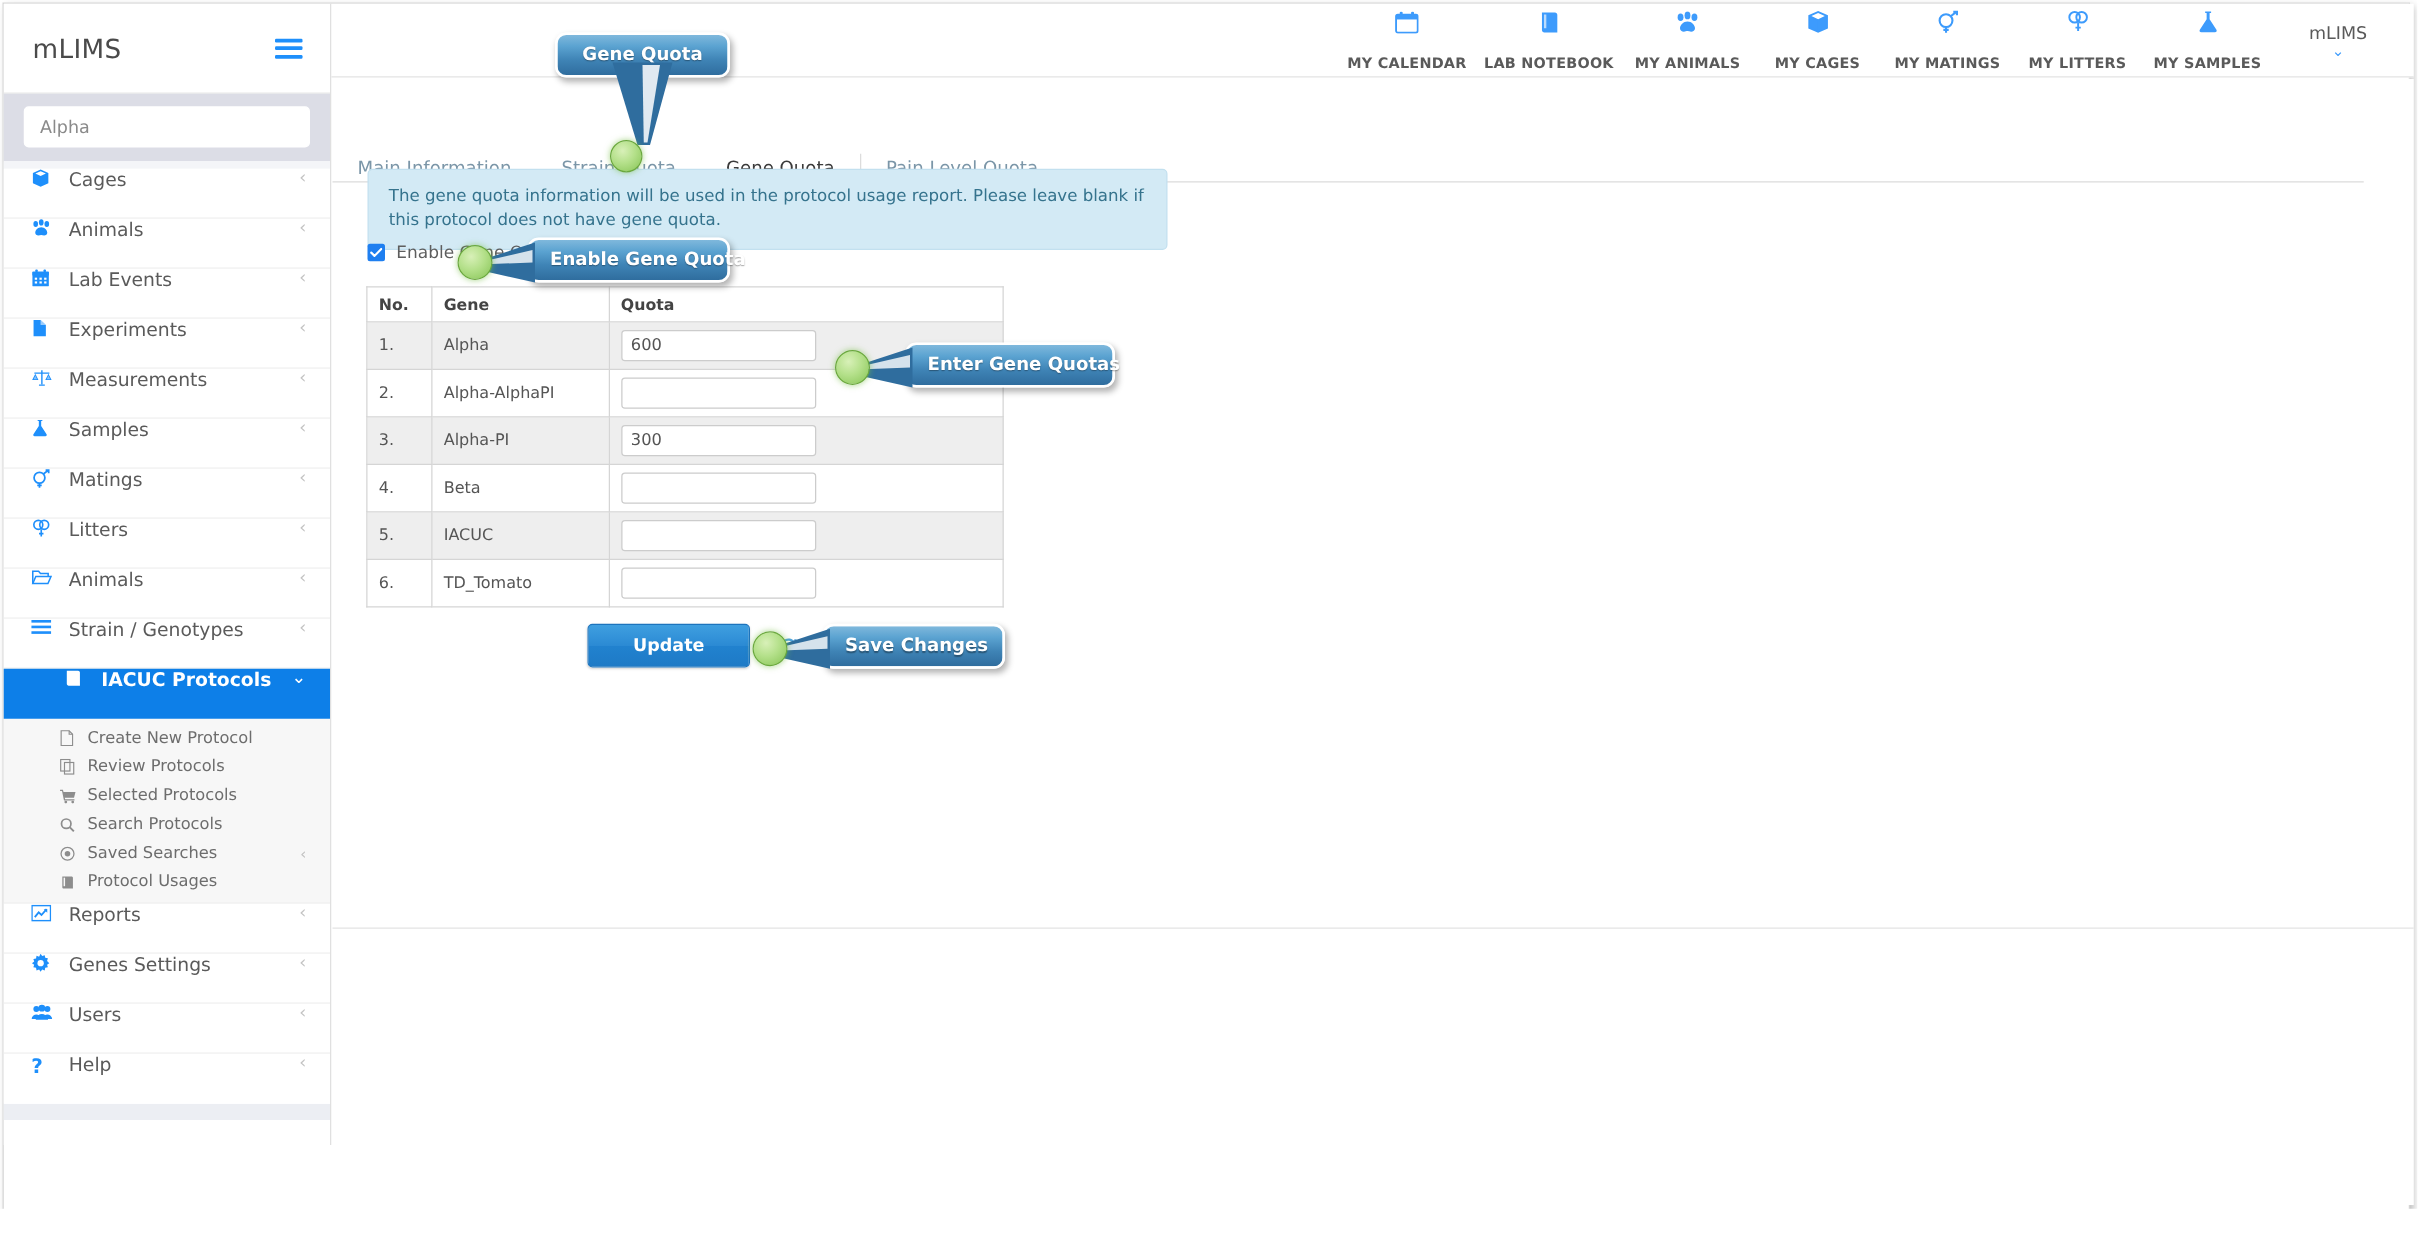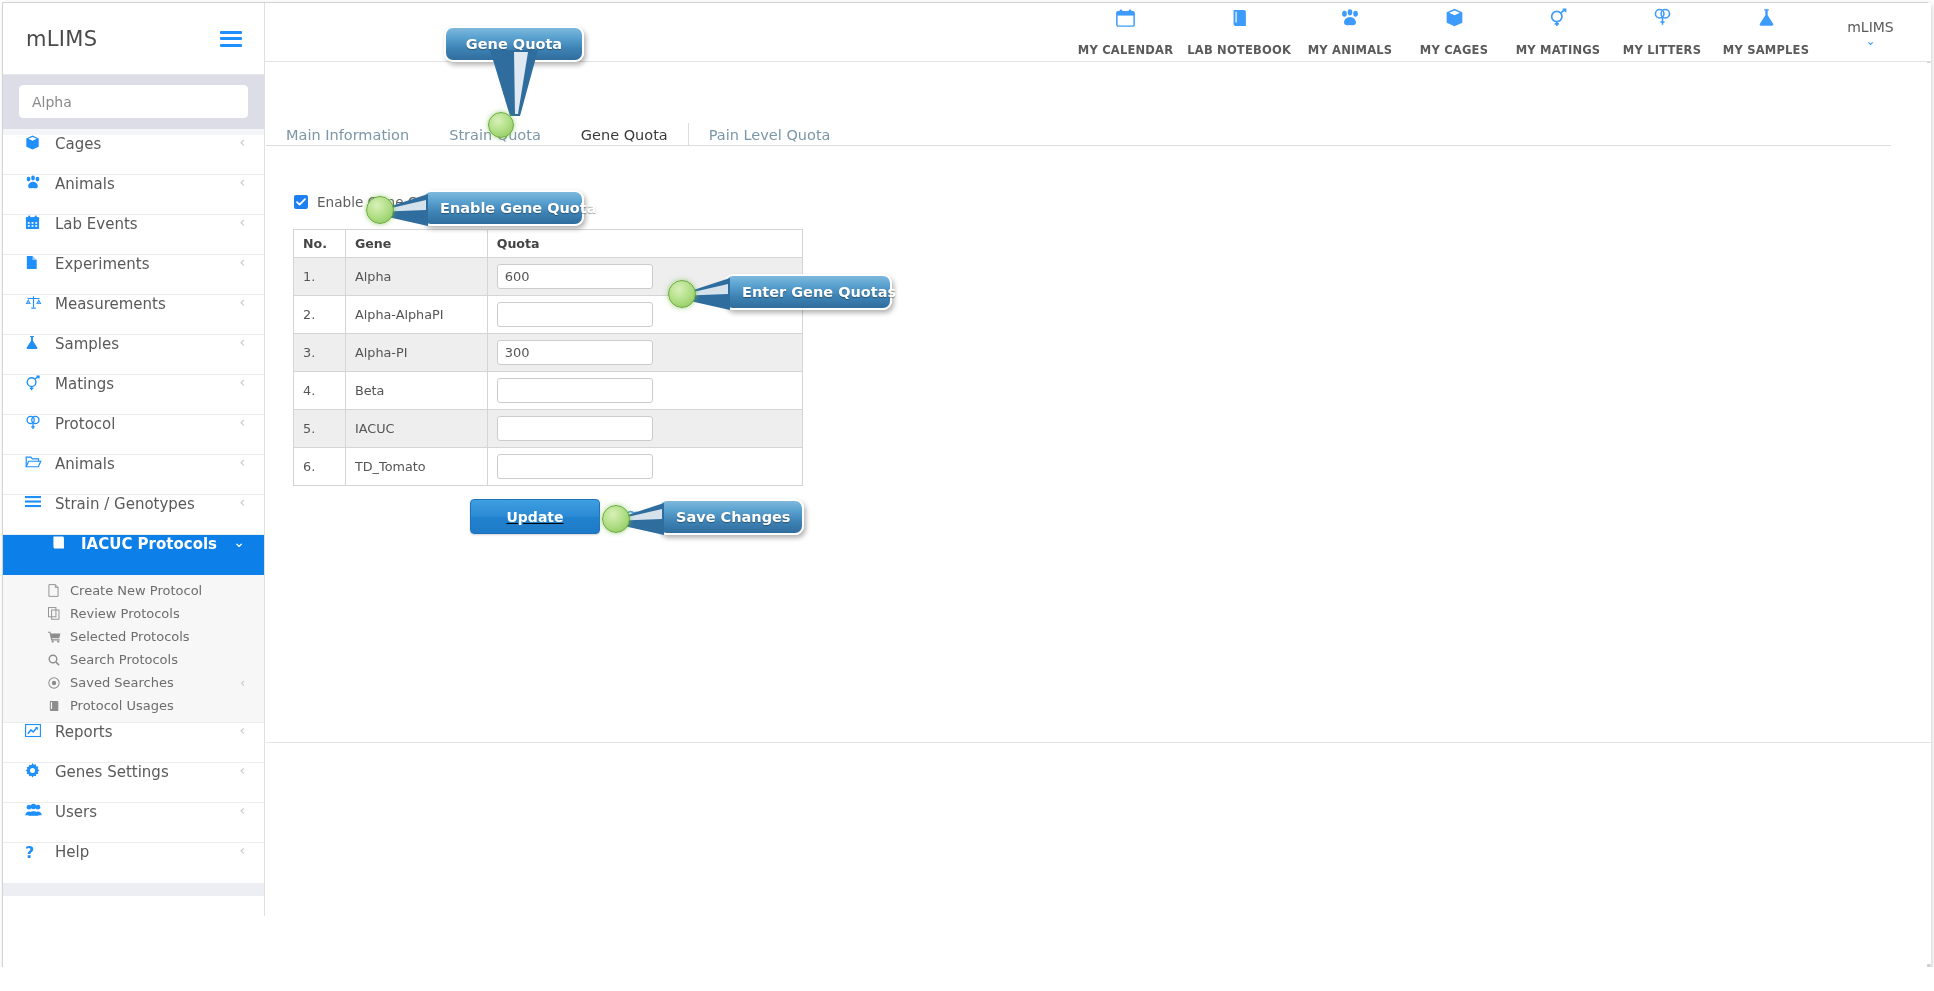--- a/index.html
+++ b/index.html
@@ -270,21 +270,21 @@
     color: #555555;
     background: #ffffff;
     font-family: "DejaVu Sans", "Liberation Sans", sans-serif;
     outline: none;
   }
 
   
   .btn-row {
     position: absolute;
     left: 204px; top: 436px;
-    display: flex; align-items: center; text-decoration: underline;
+    display: flex; align-items: center;
   }
   .btn-update {
     width: 130px; height: 35px;
     background: linear-gradient(to bottom, #3f9fe0 0%, #2b8ad4 50%, #2182cf 51%, #1e7ac6 100%);
     border: 1px solid #1d74bd;
     border-radius: 4px;
     color: #ffffff;
     font-size: 14px;
     font-weight: bold;
     display: flex; align-items: center; justify-content: center;
@@ -458,21 +458,21 @@
       </li>
 
       <li class="nav-item">
         <span class="nav-icon">
           <svg class="isvg" width="16" height="16" viewBox="0 0 17 17">
               <circle cx="6" cy="5.2" r="3.8" fill="none" stroke="currentColor" stroke-width="1.4"></circle>
               <circle cx="11" cy="5.2" r="3.8" fill="none" stroke="currentColor" stroke-width="1.4"></circle>
               <path d="M8.5 9v6M6.6 12.6h3.8" stroke="currentColor" stroke-width="1.4" fill="none"></path>
             </svg>
         </span>
-        <span class="nav-label">Protocol</span>
+        <span class="nav-label">Litters</span>
         <span class="nav-caret">‹</span>
       </li>
 
       <li class="nav-item">
         <span class="nav-icon">
           <svg class="isvg" width="17" height="14" viewBox="0 0 18 15">
               <path fill="none" stroke="currentColor" stroke-width="1.3" d="M1.2 12.6V2.2h5l1.6 1.9h6.6v2.3"></path>
               <path fill="none" stroke="currentColor" stroke-width="1.3" d="M1.2 12.6l2.6-5.9h13l-2.6 5.9z"></path>
             </svg>
         </span>
@@ -694,20 +694,21 @@
 
     <div class="tabs-bar">
       <div class="tab">Main Information</div>
       <div class="tab">Strain Quota</div>
       <div class="tab active">Gene Quota</div>
       <div class="tab-divider"></div>
       <div class="tab">Pain Level Quota</div>
     </div>
     <div class="tabs-underline"></div>
 
+    <div class="alert-info">The gene quota information will be used in the protocol usage report. Please leave blank if this protocol does not have gene quota.</div>
 
     <div class="checkbox-row">
       <span class="cbx">
         <svg width="10" height="8" viewBox="0 0 10 8">
             <path d="M1 4.1 3.6 6.7 9 1.2" fill="none" stroke="#fff" stroke-width="1.7" stroke-linecap="round" stroke-linejoin="round"></path>
           </svg>
       </span>
       <span class="cbx-label">Enable Gene Quota</span>
     </div>
 

